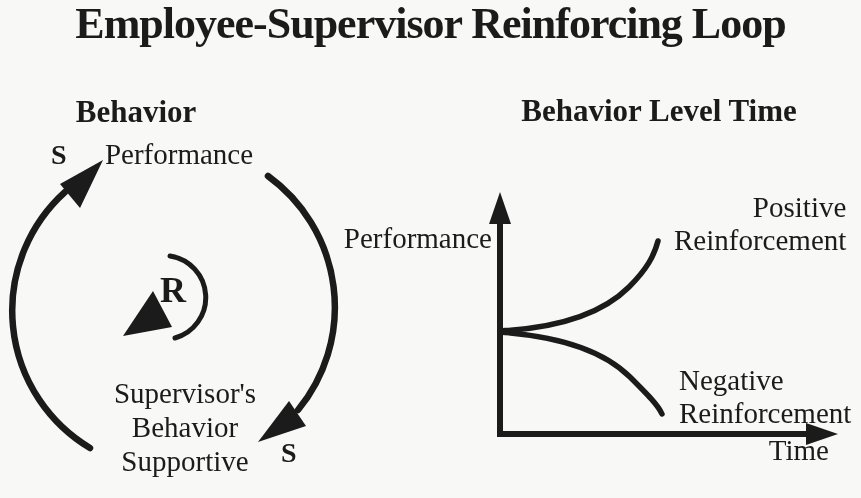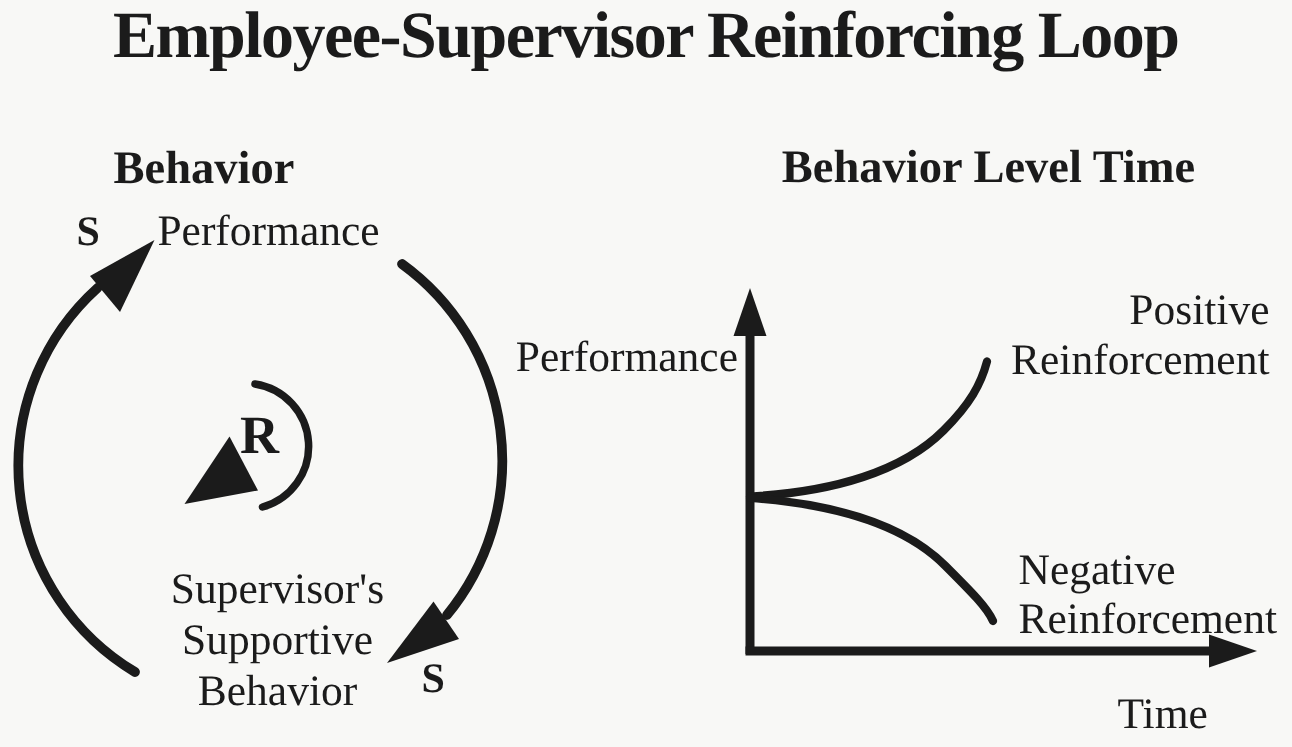--- a/index.html
+++ b/index.html
@@ -51,21 +51,21 @@
     font-size: 36px;
     font-weight: bold;
     text-align: center;
   }
   .axis-label {
     font-size: 29px;
     line-height: 33px;
     white-space: nowrap;
   }
   #y-axis-label { left: 326px; top: 222px; width: 166px; text-align: right; }
-  #x-axis-label { left: 745px; top: 460px; width: 84px;  }
+  #x-axis-label { left: 745px; top: 434px; width: 84px;  text-align: right; }
   #positive-curve-label { left: 674px; top: 191px; text-align: right; }
   #negative-curve-label { left: 679px; top: 364px; }
   #diagram-canvas { left: 0; top: 0; }
   svg .ink-stroke { stroke: #1b1b1b; fill: none; }
   svg .ink-fill   { fill: #1b1b1b; stroke: none; }
 </style>
 </head>
 <body>
 
 <svg id="diagram-canvas" class="abs" width="861" height="498" viewBox="0 0 861 498">
@@ -95,22 +95,22 @@
 <div id="polarity-top" class="abs polarity">S</div>
 
 <div id="employee-node" class="abs node-label">
   <div>Performance</div>
 </div>
 
 <div id="loop-type-label" class="abs">R</div>
 
 <div id="supervisor-node" class="abs node-label">
   <div>Supervisor's</div>
+  <div>Behavior</div>
   <div>Supportive</div>
-  <div>Behavior</div>
 </div>
 
 <div id="polarity-bottom" class="abs polarity">S</div>
 
 <div id="behavior-heading" class="abs panel-heading">Behavior Level Time</div>
 
 <div id="y-axis-label" class="abs axis-label">
   <div>Performance</div>
 </div>
 

